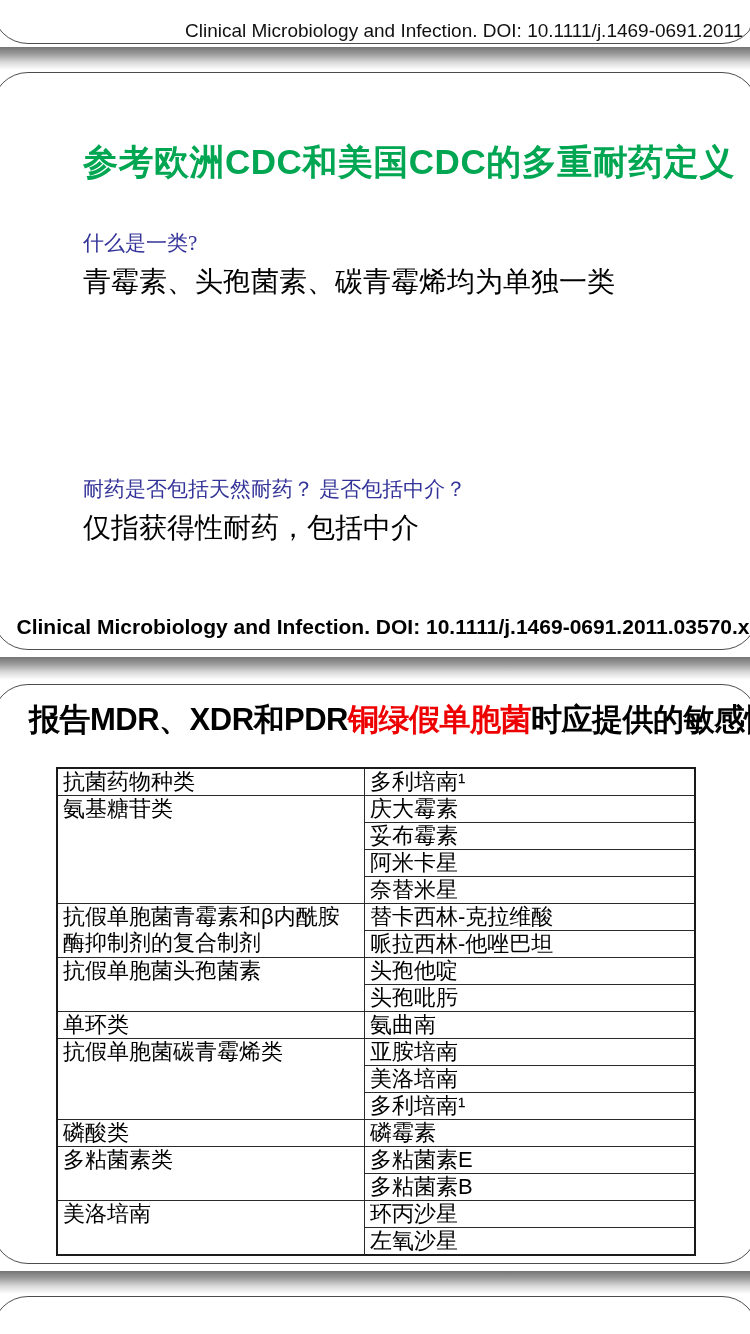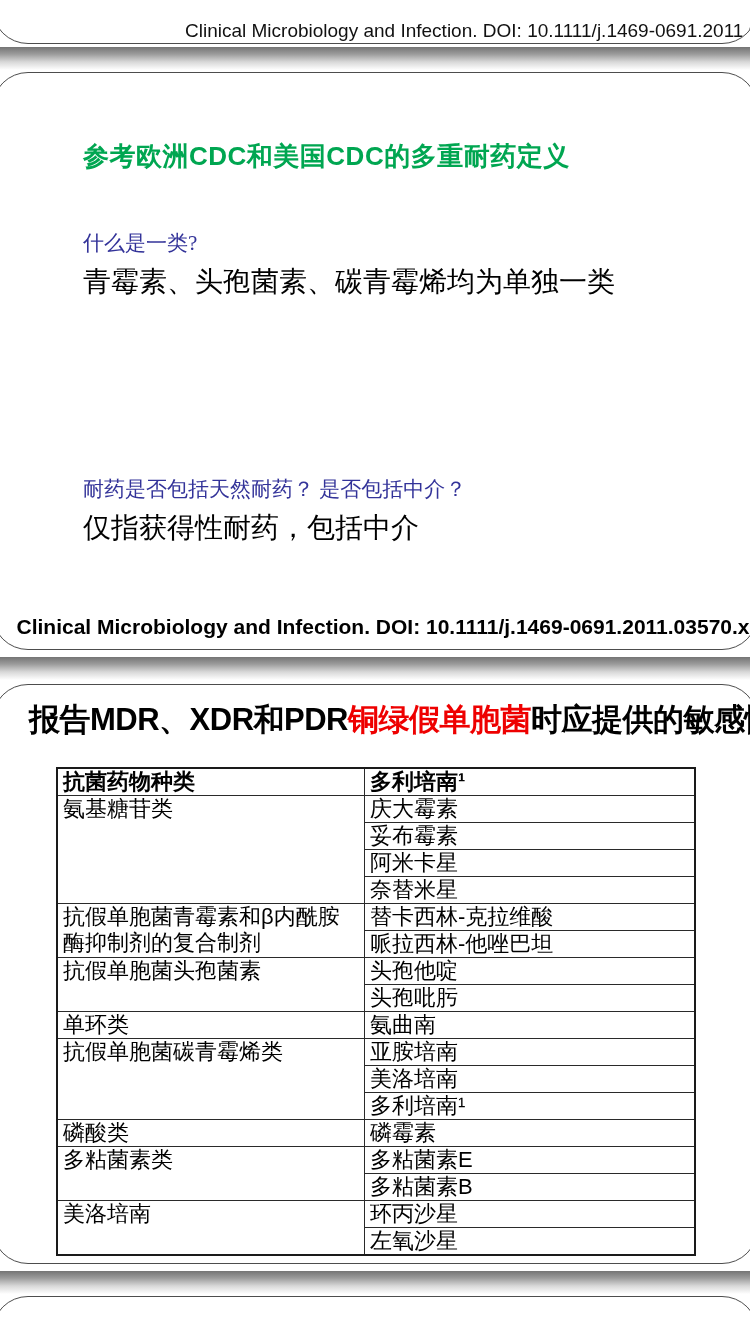--- a/index.html
+++ b/index.html
@@ -29,21 +29,21 @@
 
   
   .slide0-citation {
     position:absolute; left:192px; bottom:1px; white-space:nowrap;
     font-size:19px; color:#111;
   }
 
   
   .s1-title {
     position:absolute; left:90px; top:66px; margin:0; white-space:nowrap;
-    font-size:26px; font-weight:bold; letter-spacing:0.5px;
+    font-size:35px; font-weight:bold; letter-spacing:0.5px;
     color:var(--green,#00A651);
   }
   .qa { position:absolute; left:90px; right:26px; }
   .qa0 { top:151px; } .qa1 { top:273px; } .qa2 { top:397px; }
   .q {
     font-family:"Liberation Serif","DejaVu Serif",serif;
     font-size:21px; line-height:38px; color:var(--blue,#333399);
   }
   .a {
     font-family:"Liberation Serif","DejaVu Serif",serif;
@@ -66,21 +66,21 @@
     position:absolute; left:63px; top:82px; width:640px;
     border-collapse:collapse; table-layout:fixed;
     border:2.5px solid #1a1a1a;
     font-size:22px; color:#000;
   }
   .drug-table th, .drug-table td {
     border:1.5px solid #2a2a2a; padding:0 5px;
     height:26px; line-height:26px; text-align:left; vertical-align:top;
     overflow:hidden; white-space:nowrap;
   }
-  .drug-table th { font-weight:bold; }
+  .drug-table th { font-weight:normal; }
   .drug-table th.c1, .drug-table td.cat { width:296px; }
   .drug-table td.cat { white-space:normal; }
 </style>
 </head>
 <body>
 
 <div class="viewport">
 
   <section class="slide slide0">
     <div class="slide0-citation">Clinical Microbiology and Infection. DOI: 10.1111/j.1469-0691.2011.0357</div>

